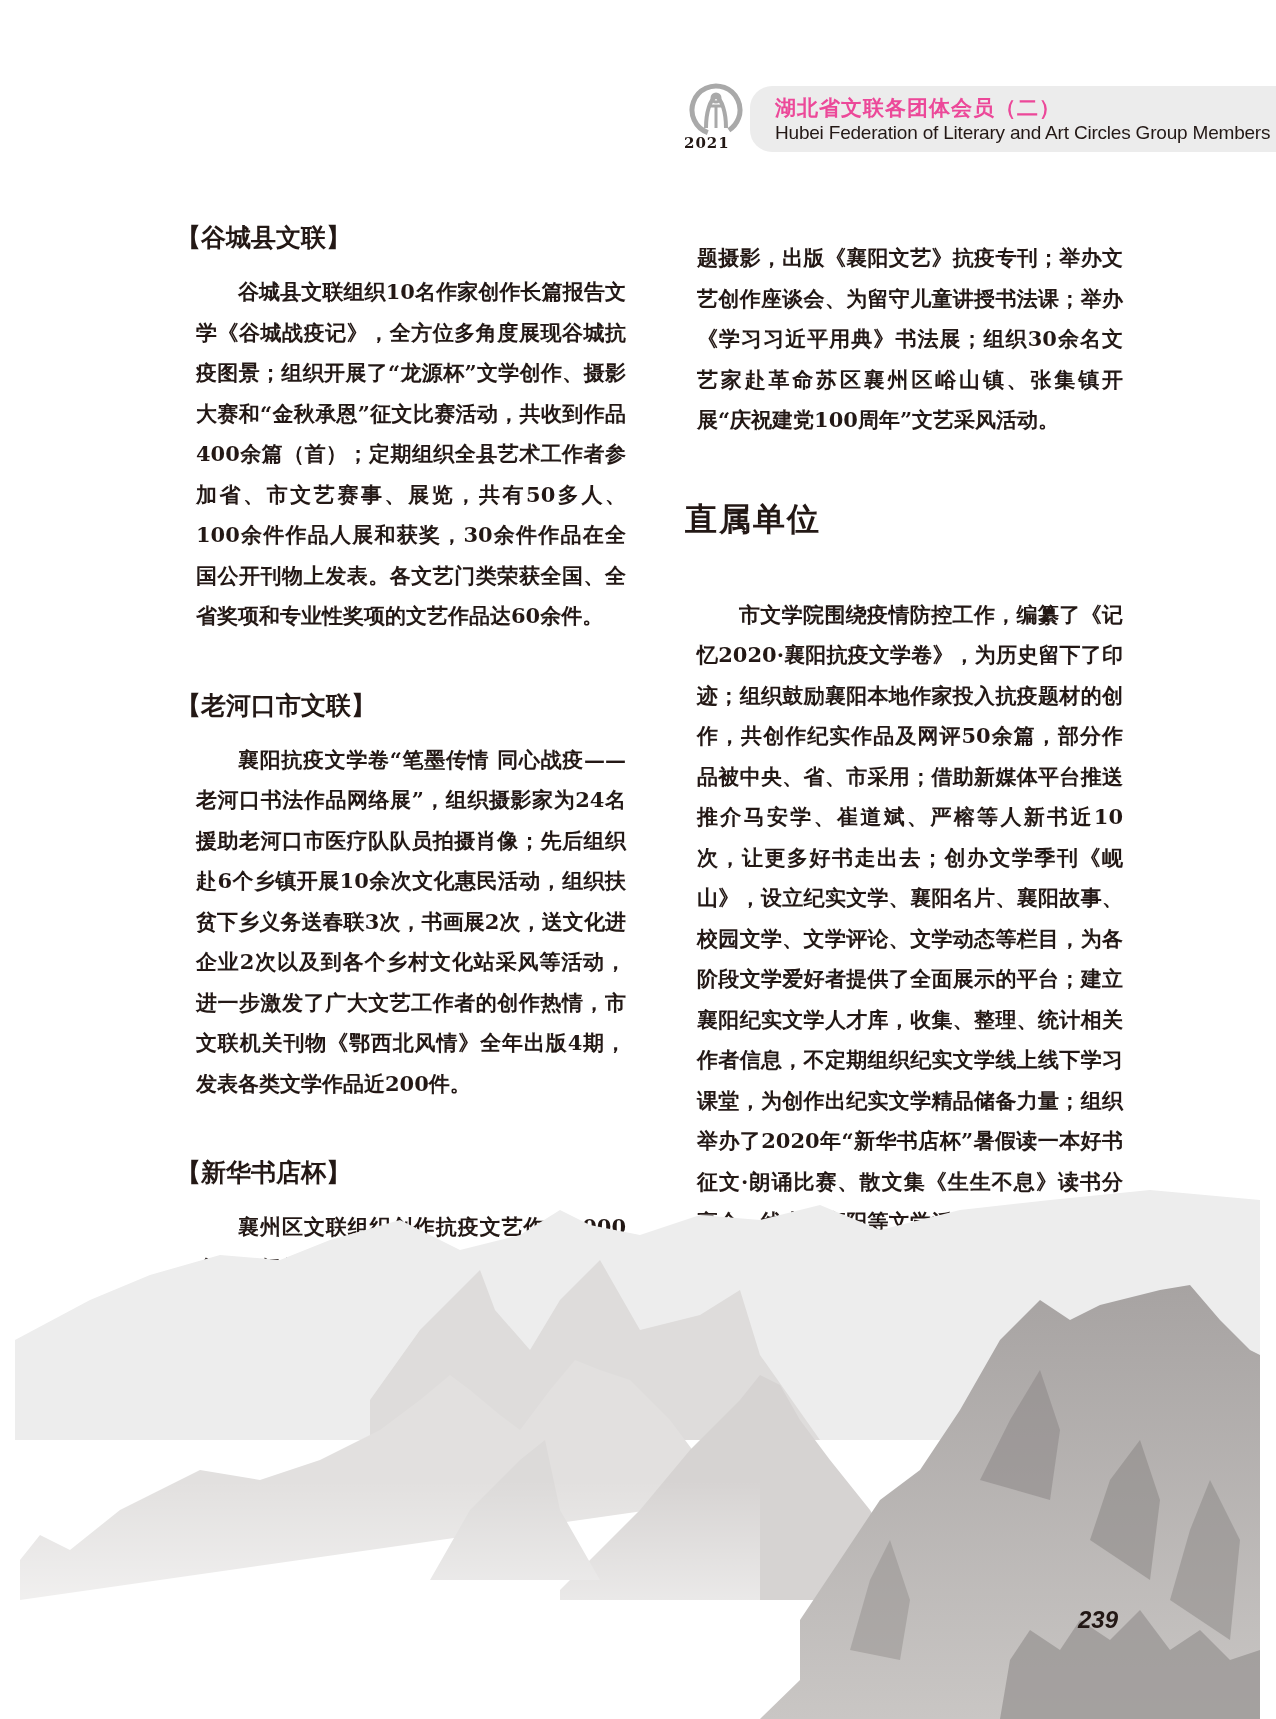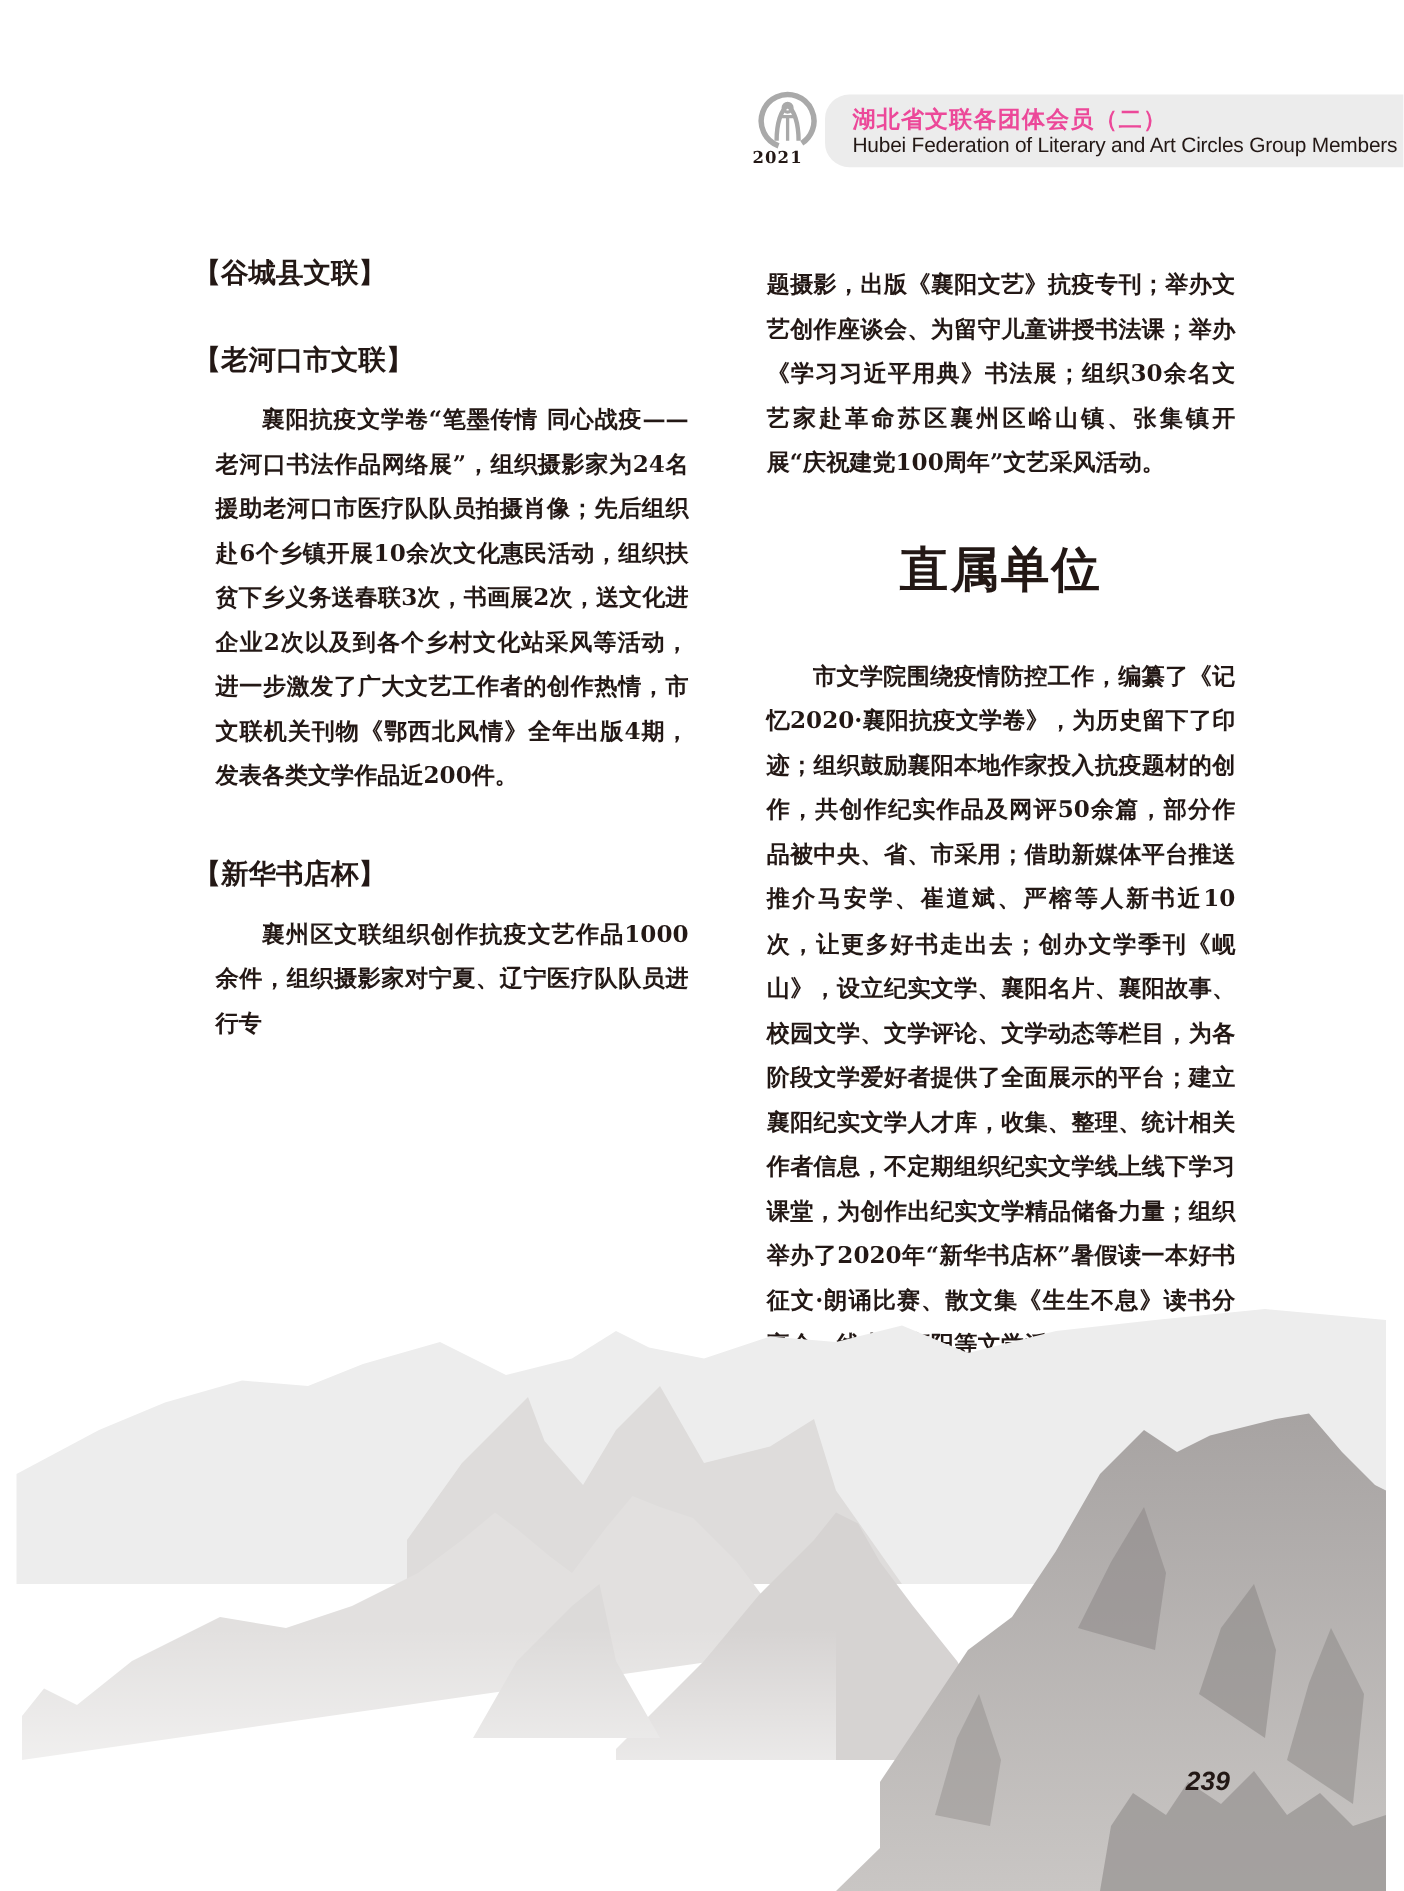--- a/index.html
+++ b/index.html
@@ -8,28 +8,28 @@
   .header-band { position:absolute; left:750px; top:86px; width:526px; height:66px;
                  background:#ececec; border-radius:22px 0 0 22px; }
   .logo { position:absolute; left:688px; top:82px; width:56px; height:56px; }
   .logo-year { position:absolute; left:684px; top:134px; width:66px; text-align:left;
                font-family:"DejaVu Serif", serif; font-weight:bold; font-size:15px; color:#231815; letter-spacing:1px; }
   .header-cn { position:absolute; left:775px; top:94px; font-family:"DejaVu Sans", sans-serif; font-weight:bold;
                font-size:21px; color:#ec4899; letter-spacing:1px; }
   .header-en { position:absolute; left:775px; top:122px; font-family:"Liberation Sans", sans-serif;
                font-size:19px; color:#231815; letter-spacing:-0.2px; }
   .col { position:absolute; font-size:21px; line-height:40.5px; font-weight:bold; text-align:justify; }
-  .col-left { left:184px; top:226px; width:454px; }
+  .col-left { left:184px; top:216px; width:454px; }
   .col-right { left:685px; top:226px; width:450px; }
   .section-title { font-family:"DejaVu Sans", sans-serif; font-weight:bold; font-size:25px; line-height:44px;
                    margin-left:-8px; }
   .para { text-indent:2em; margin:12px; }
   .para.cont { text-indent:0; }
   .gap { height:35px; }
-  .big-title { font-family:"DejaVu Sans", sans-serif; font-weight:bold; font-size:44px; text-align:center;
+  .big-title { font-family:"DejaVu Sans", sans-serif; font-weight:bold; font-size:32px; text-align:left;
                margin:48px 0 46px 0; line-height:60px; letter-spacing:2px; }
   .painting { position:absolute; left:0; top:1180px; width:1276px; height:539px; }
   .page-num { position:absolute; left:1078px; top:1606px; font-family:"Liberation Sans", sans-serif;
               font-weight:bold; font-size:24px; color:#231815;font-style:italic; }
 </style>
 </head>
 <body>
 
 <div class="header-band"></div>
 <svg class="logo" viewBox="0 0 56 56">
@@ -38,20 +38,21 @@
   <circle cx="28" cy="16" r="4" fill="none" stroke="#a9a9a9" stroke-width="3"></circle>
   <path d="M22 24 L34 24" stroke="#a9a9a9" stroke-width="3"></path>
   <path d="M28 24 L28 46" stroke="#a9a9a9" stroke-width="3"></path>
 </svg>
 <div class="logo-year">2021</div>
 <div class="header-cn">湖北省文联各团体会员（二）</div>
 <div class="header-en">Hubei Federation of Literary and Art Circles Group Members</div>
 
 <div class="col col-left">
   <div class="section-title">【谷城县文联】</div>
+  <p class="para">谷城县文联组织10名作家创作长篇报告文学《谷城战疫记》，全方位多角度展现谷城抗疫图景；组织开展了“龙源杯”文学创作、摄影大赛和“金秋承恩”征文比赛活动，共收到作品400余篇（首）；定期组织全县艺术工作者参加省、市文艺赛事、展览，共有50多人、100余件作品人展和获奖，30余件作品在全国公开刊物上发表。各文艺门类荣获全国、全省奖项和专业性奖项的文艺作品达60余件。</p>
   <div class="gap"></div>
   <div class="section-title">【老河口市文联】</div>
   <p class="para">襄阳抗疫文学卷“笔墨传情 同心战疫——老河口书法作品网络展”，组织摄影家为24名援助老河口市医疗队队员拍摄肖像；先后组织赴6个乡镇开展10余次文化惠民活动，组织扶贫下乡义务送春联3次，书画展2次，送文化进企业2次以及到各个乡村文化站采风等活动，进一步激发了广大文艺工作者的创作热情，市文联机关刊物《鄂西北风情》全年出版4期，发表各类文学作品近200件。</p>
   <div class="gap"></div>
   <div class="section-title">【新华书店杯】</div>
   <p class="para">襄州区文联组织创作抗疫文艺作品1000余件，组织摄影家对宁夏、辽宁医疗队队员进行专</p>
 </div>
 
 <div class="col col-right">
   <p class="para cont">题摄影，出版《襄阳文艺》抗疫专刊；举办文艺创作座谈会、为留守儿童讲授书法课；举办《学习习近平用典》书法展；组织30余名文艺家赴革命苏区襄州区峪山镇、张集镇开展“庆祝建党100周年”文艺采风活动。</p>

